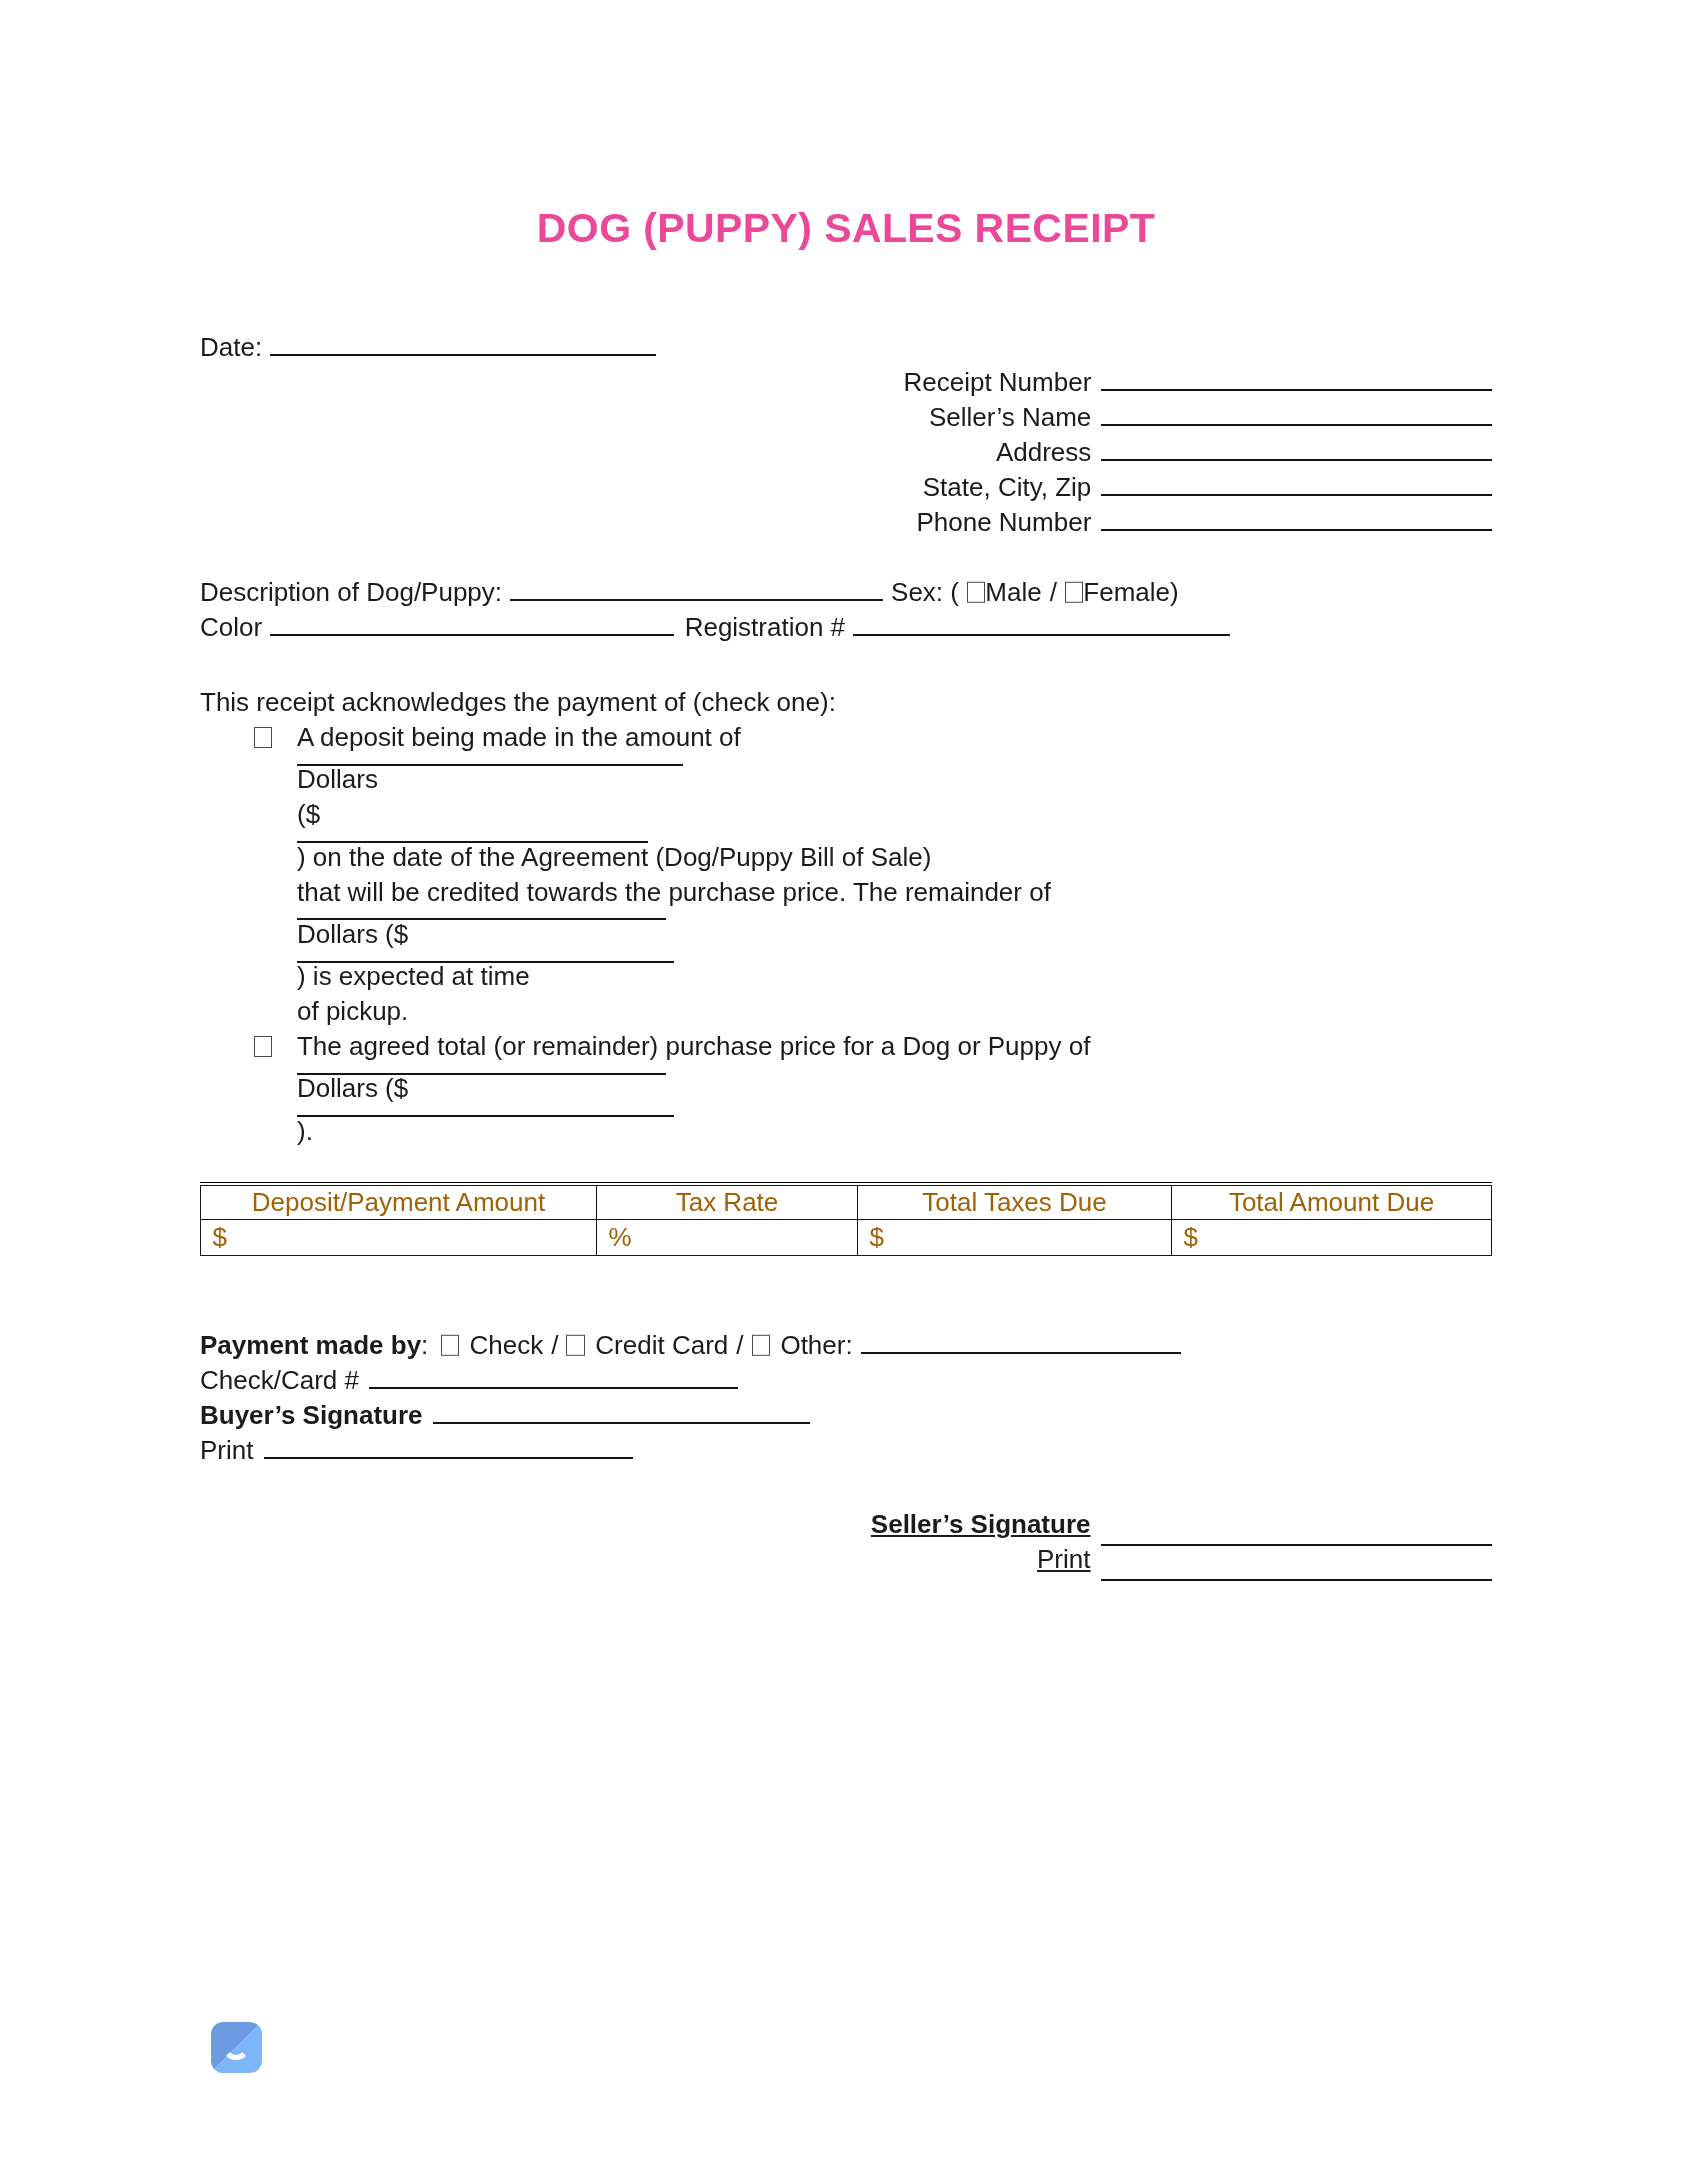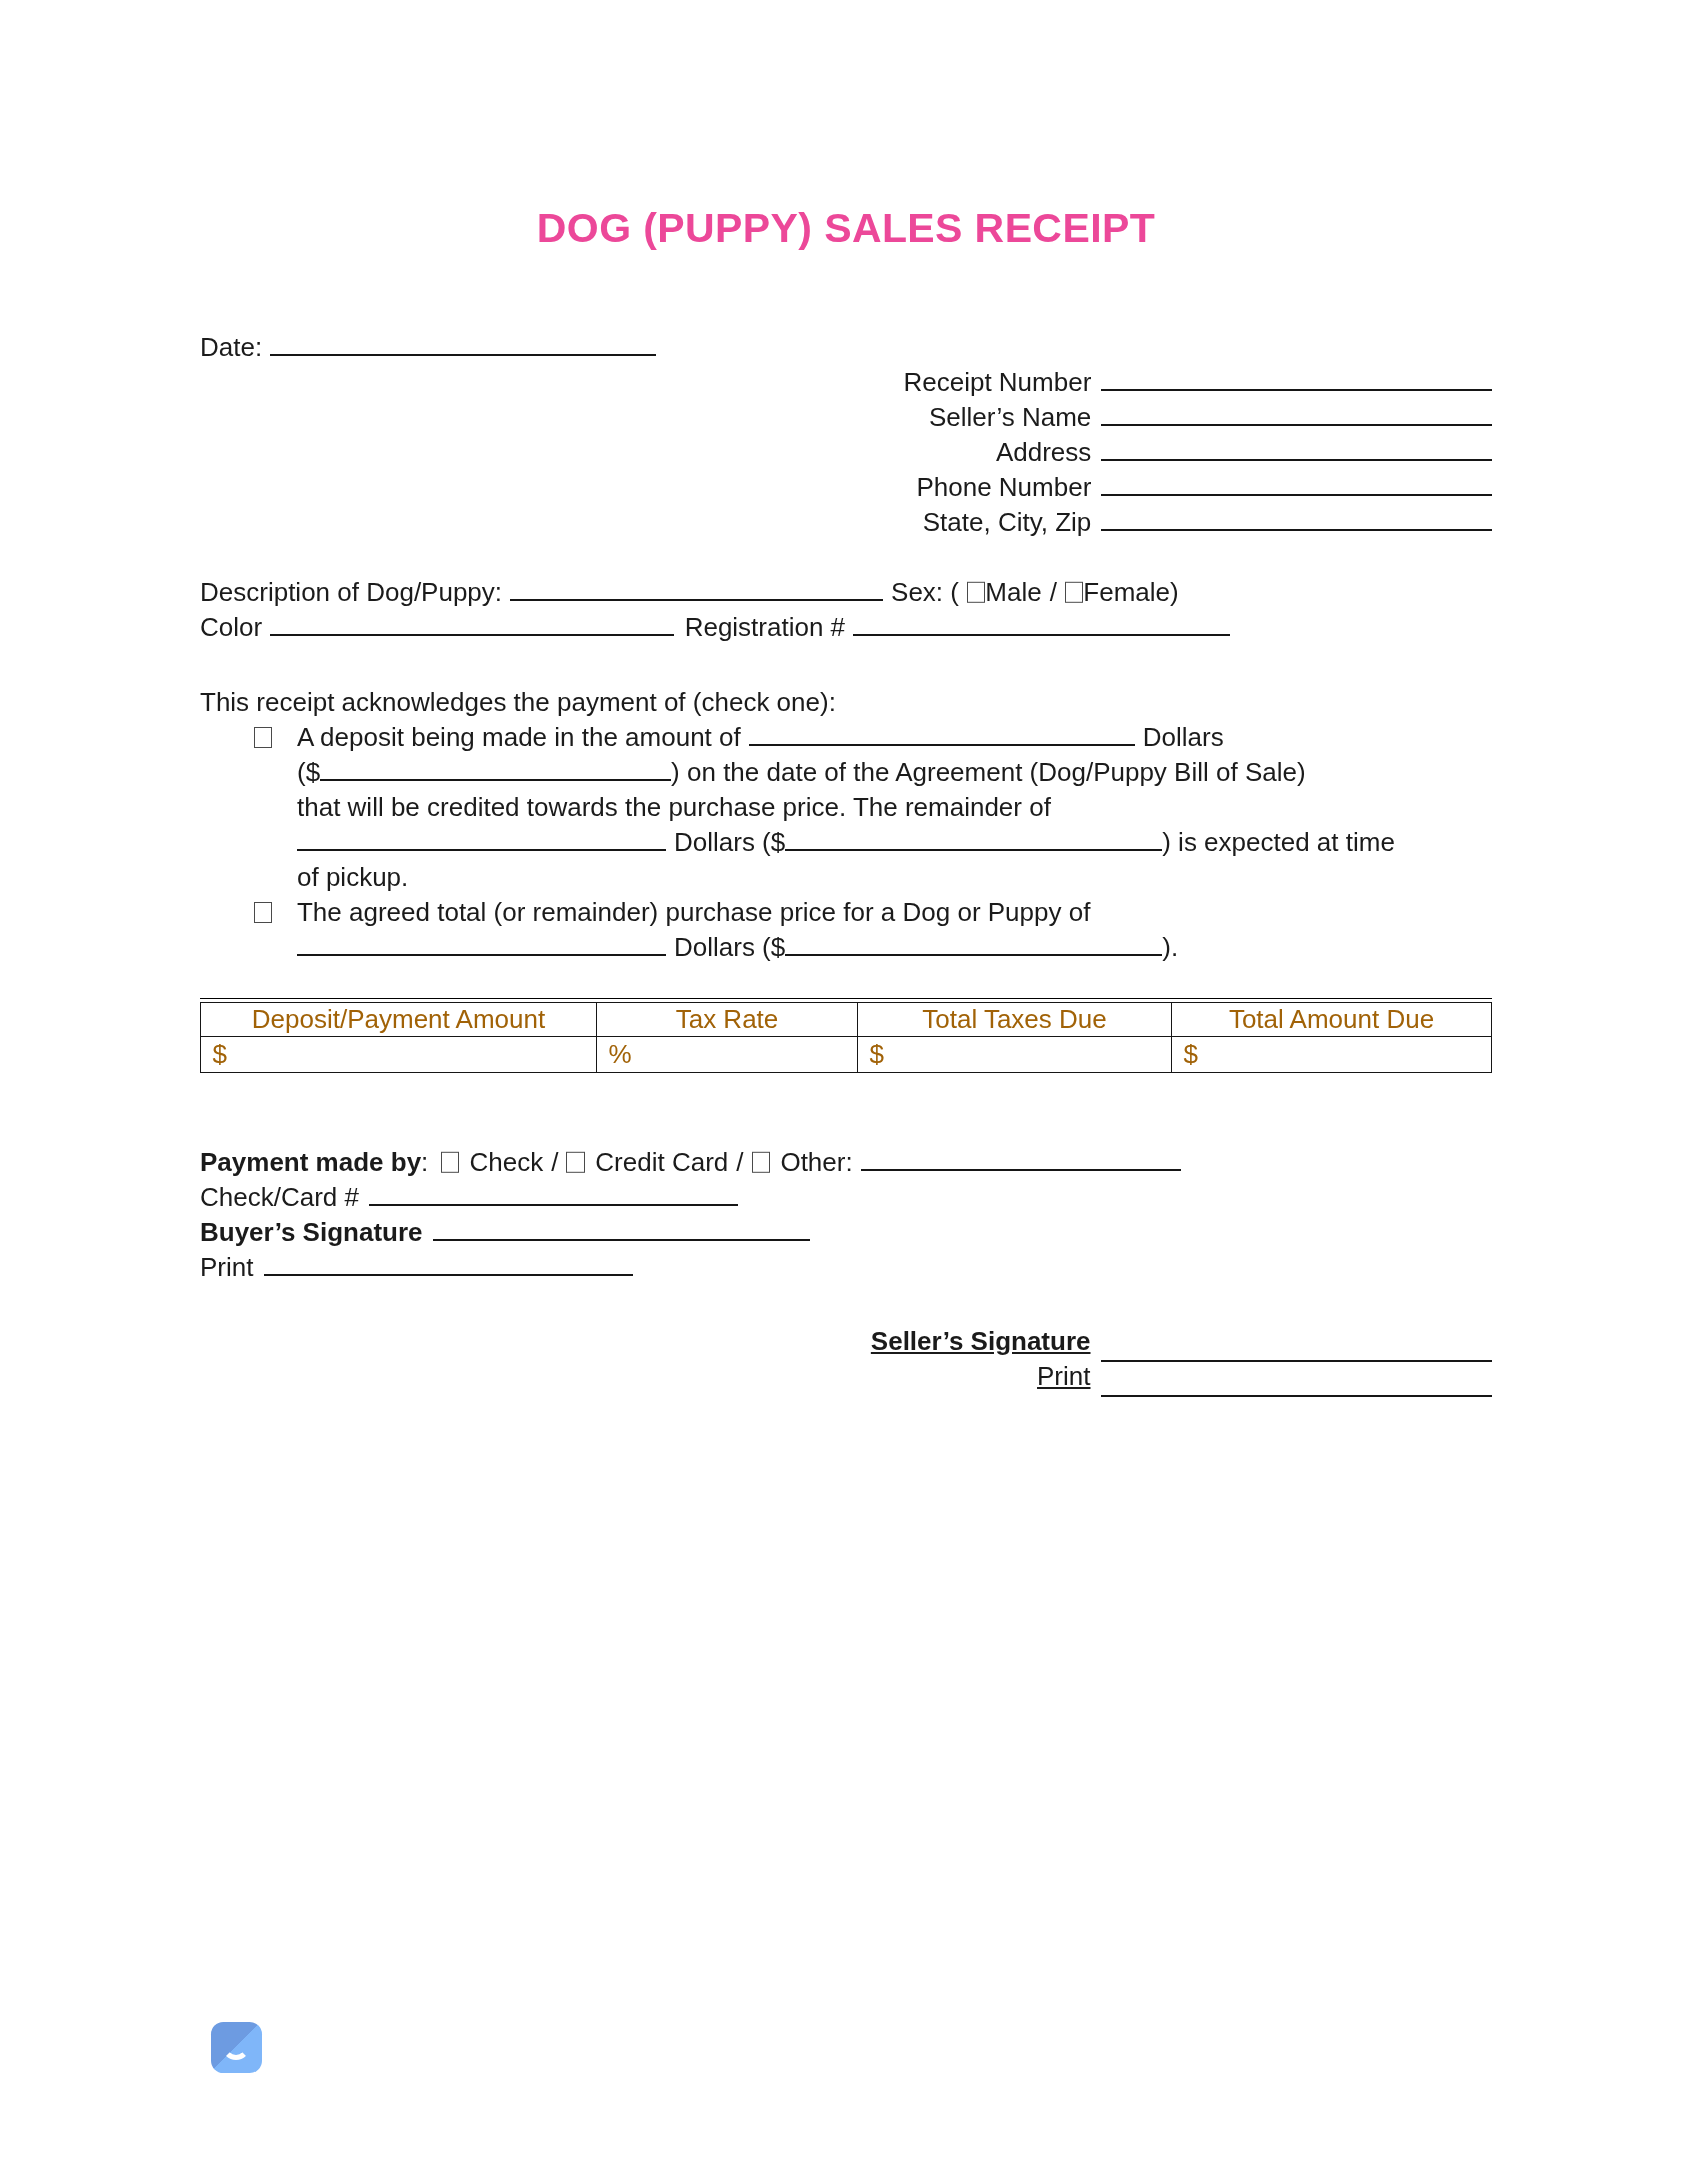--- a/index.html
+++ b/index.html
@@ -29,21 +29,21 @@
 
   .seller-block .srow { display:flex; justify-content:flex-end; align-items:baseline;
                         line-height:35px; gap:9.7px; }
 
   .dog-block { margin-top:35px; }
   .ack-block { margin-top:40px; }
 
   .check-item { display:flex; align-items:flex-start; margin-left:54px; }
   .check-item .cbcol { flex:none; margin-top:7px; margin-right:24.6px; }
   .check-item .itext { flex:1; }
-  .check-item .iline { line-height:35px; }
+  .check-item .iline { line-height:35px;flex-direction:column; }
 
   
   .table-topline { border-top:1.8px solid #000; margin-bottom:2.6px; }
   .tbl-wrap { margin-top:33px; }
   table.tax { border-collapse:collapse; width:100%; table-layout:fixed; }
   table.tax th, table.tax td { border:1.8px solid #161616; font-weight:normal;
         font-size:26px; color:#a16207; }
   table.tax th { height:33px; text-align:center; padding:0 3.5px; }
   table.tax td { height:35px; text-align:left; padding:0 0 0 11.4px; vertical-align:middle; }
   .c1{width:396px}.c2{width:261px}.c3{width:314px}.c4{width:auto}
@@ -78,25 +78,25 @@
     </div>
     <div class="srow">
       <span>Seller’s Name</span>
       <span class="blank w445"></span>
     </div>
     <div class="srow">
       <span>Address</span>
       <span class="blank w445"></span>
     </div>
     <div class="srow">
+      <span>State, City, Zip</span>
+      <span class="blank w445"></span>
+    </div>
+    <div class="srow">
       <span>Phone Number</span>
-      <span class="blank w445"></span>
-    </div>
-    <div class="srow">
-      <span>State, City, Zip</span>
       <span class="blank w445"></span>
     </div>
   </div>
 
   <div class="dog-block">
     <div class="frow line40">
       <span class="gap9">Description of Dog/Puppy:</span>
       <span class="blank w425 gap9"></span>
       <span class="gap9">Sex: (</span>
       <span class="cb cb-inline"></span>

